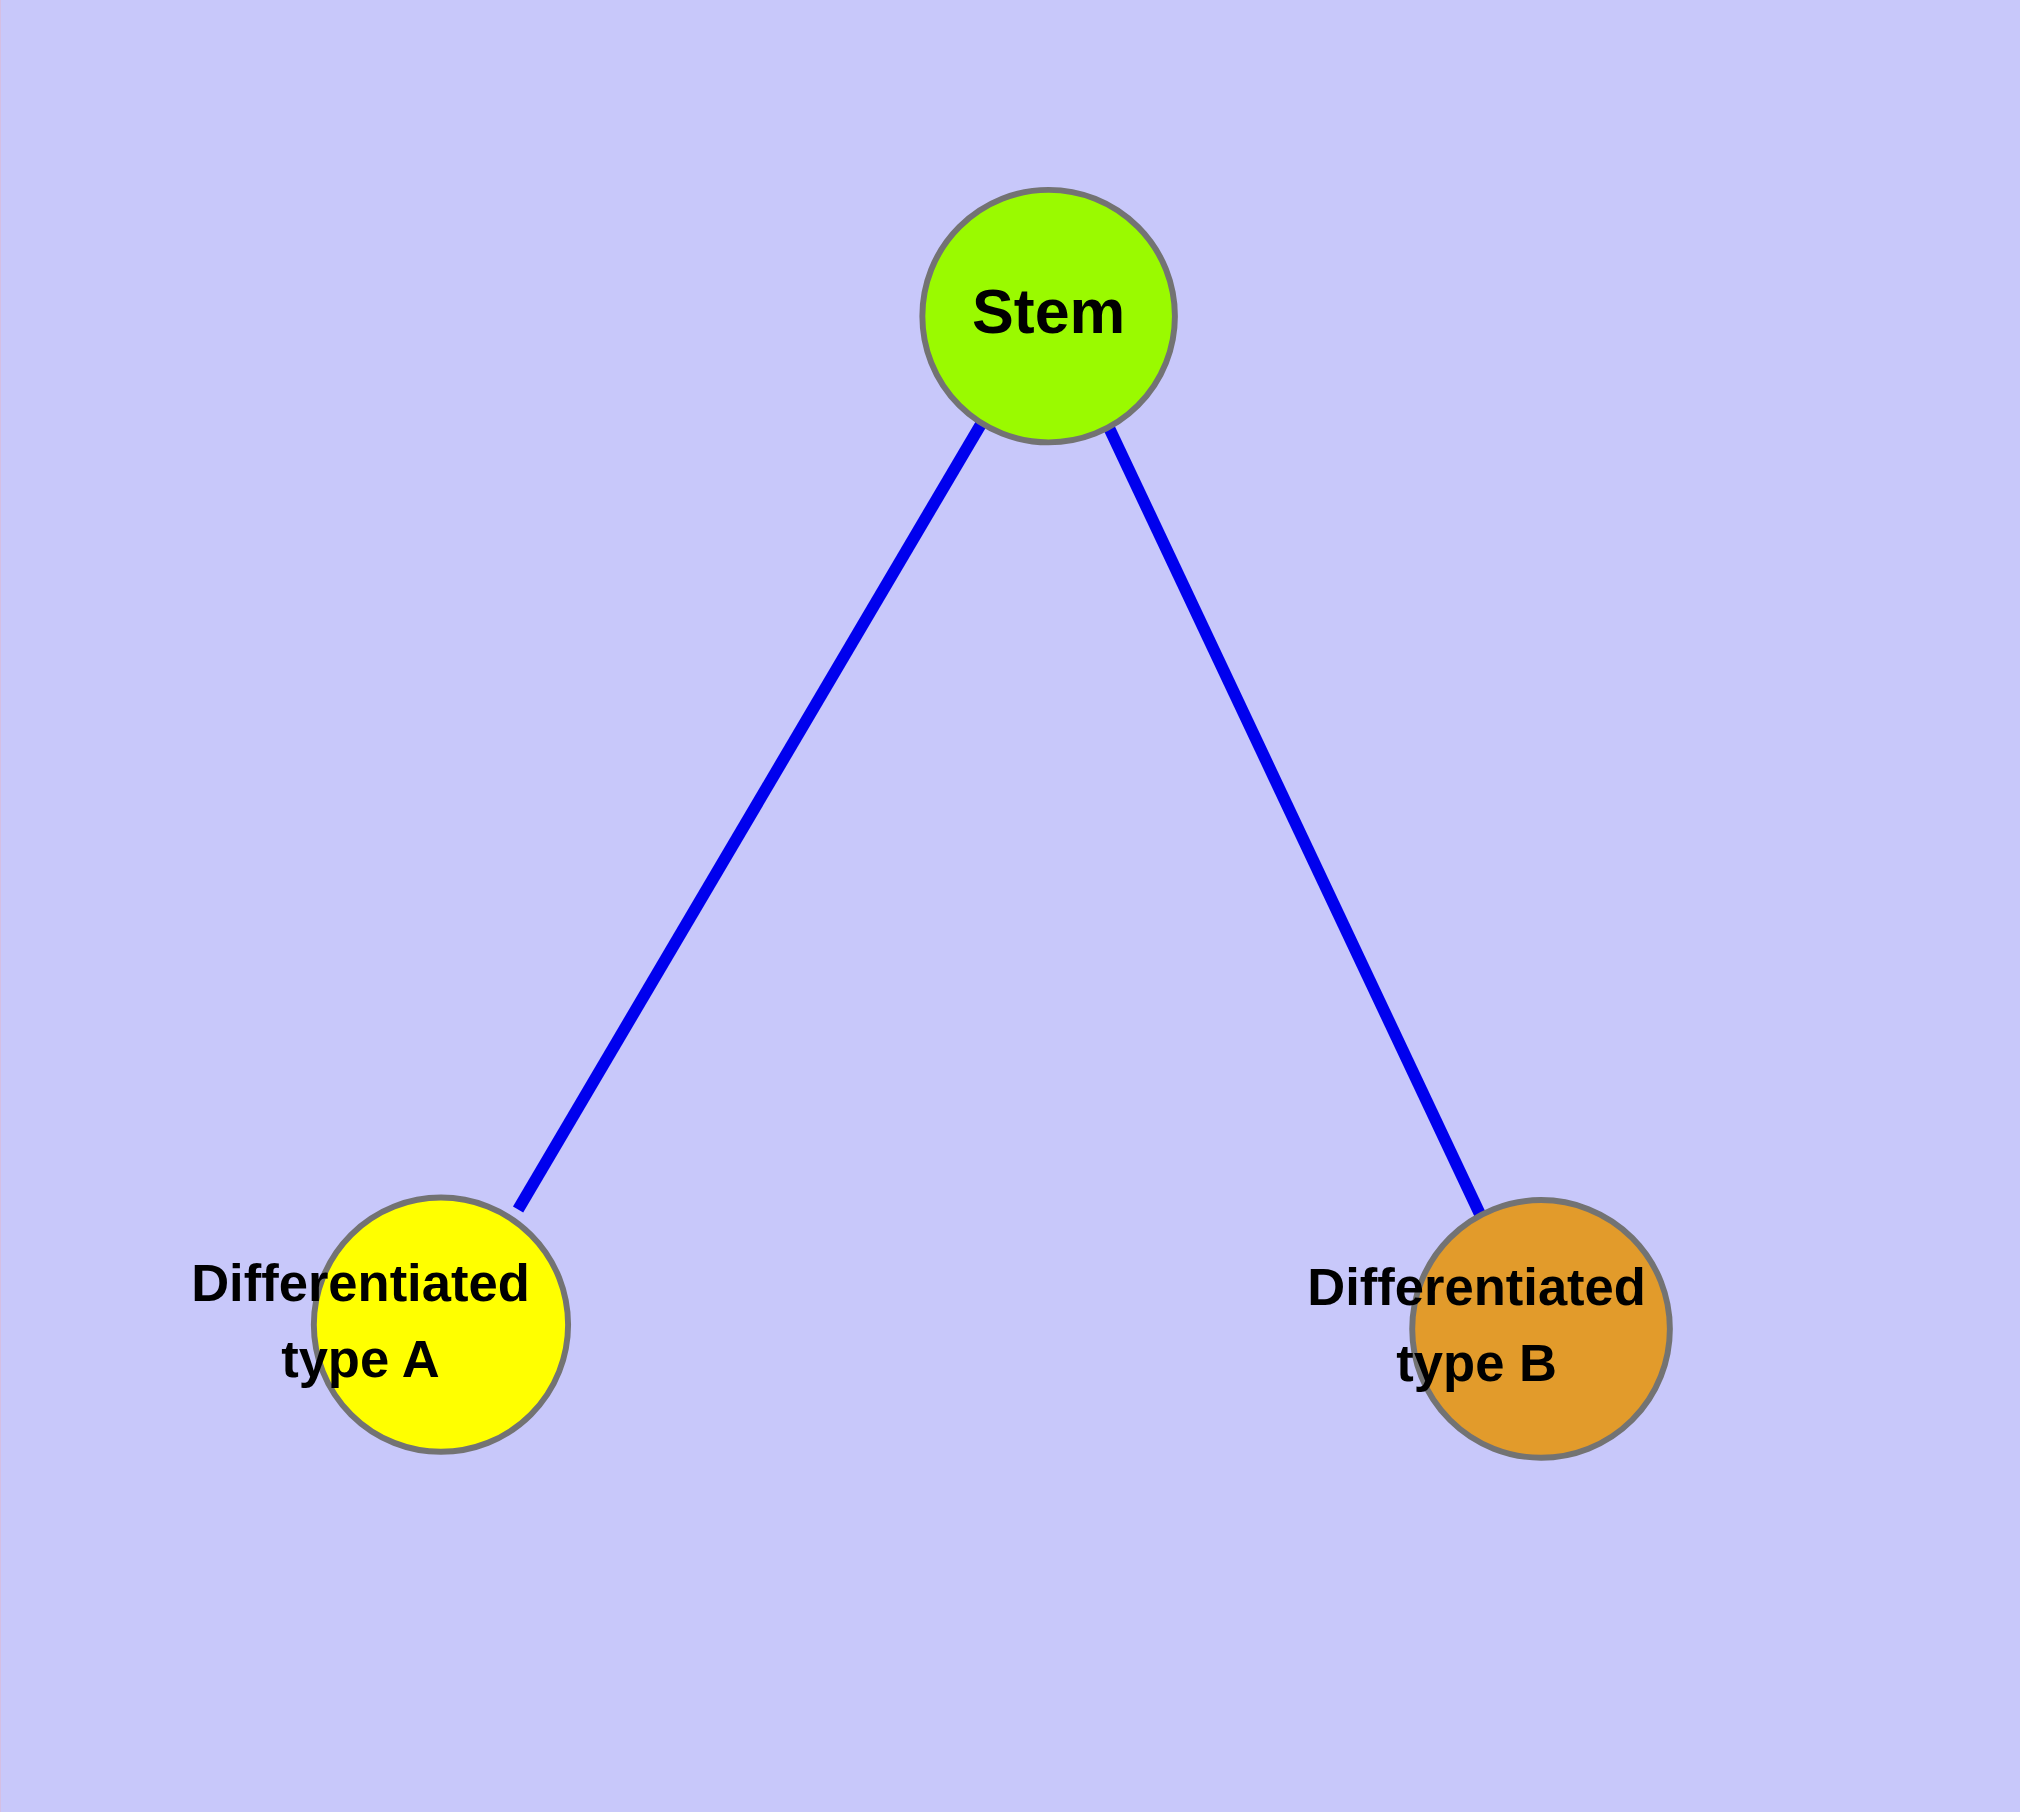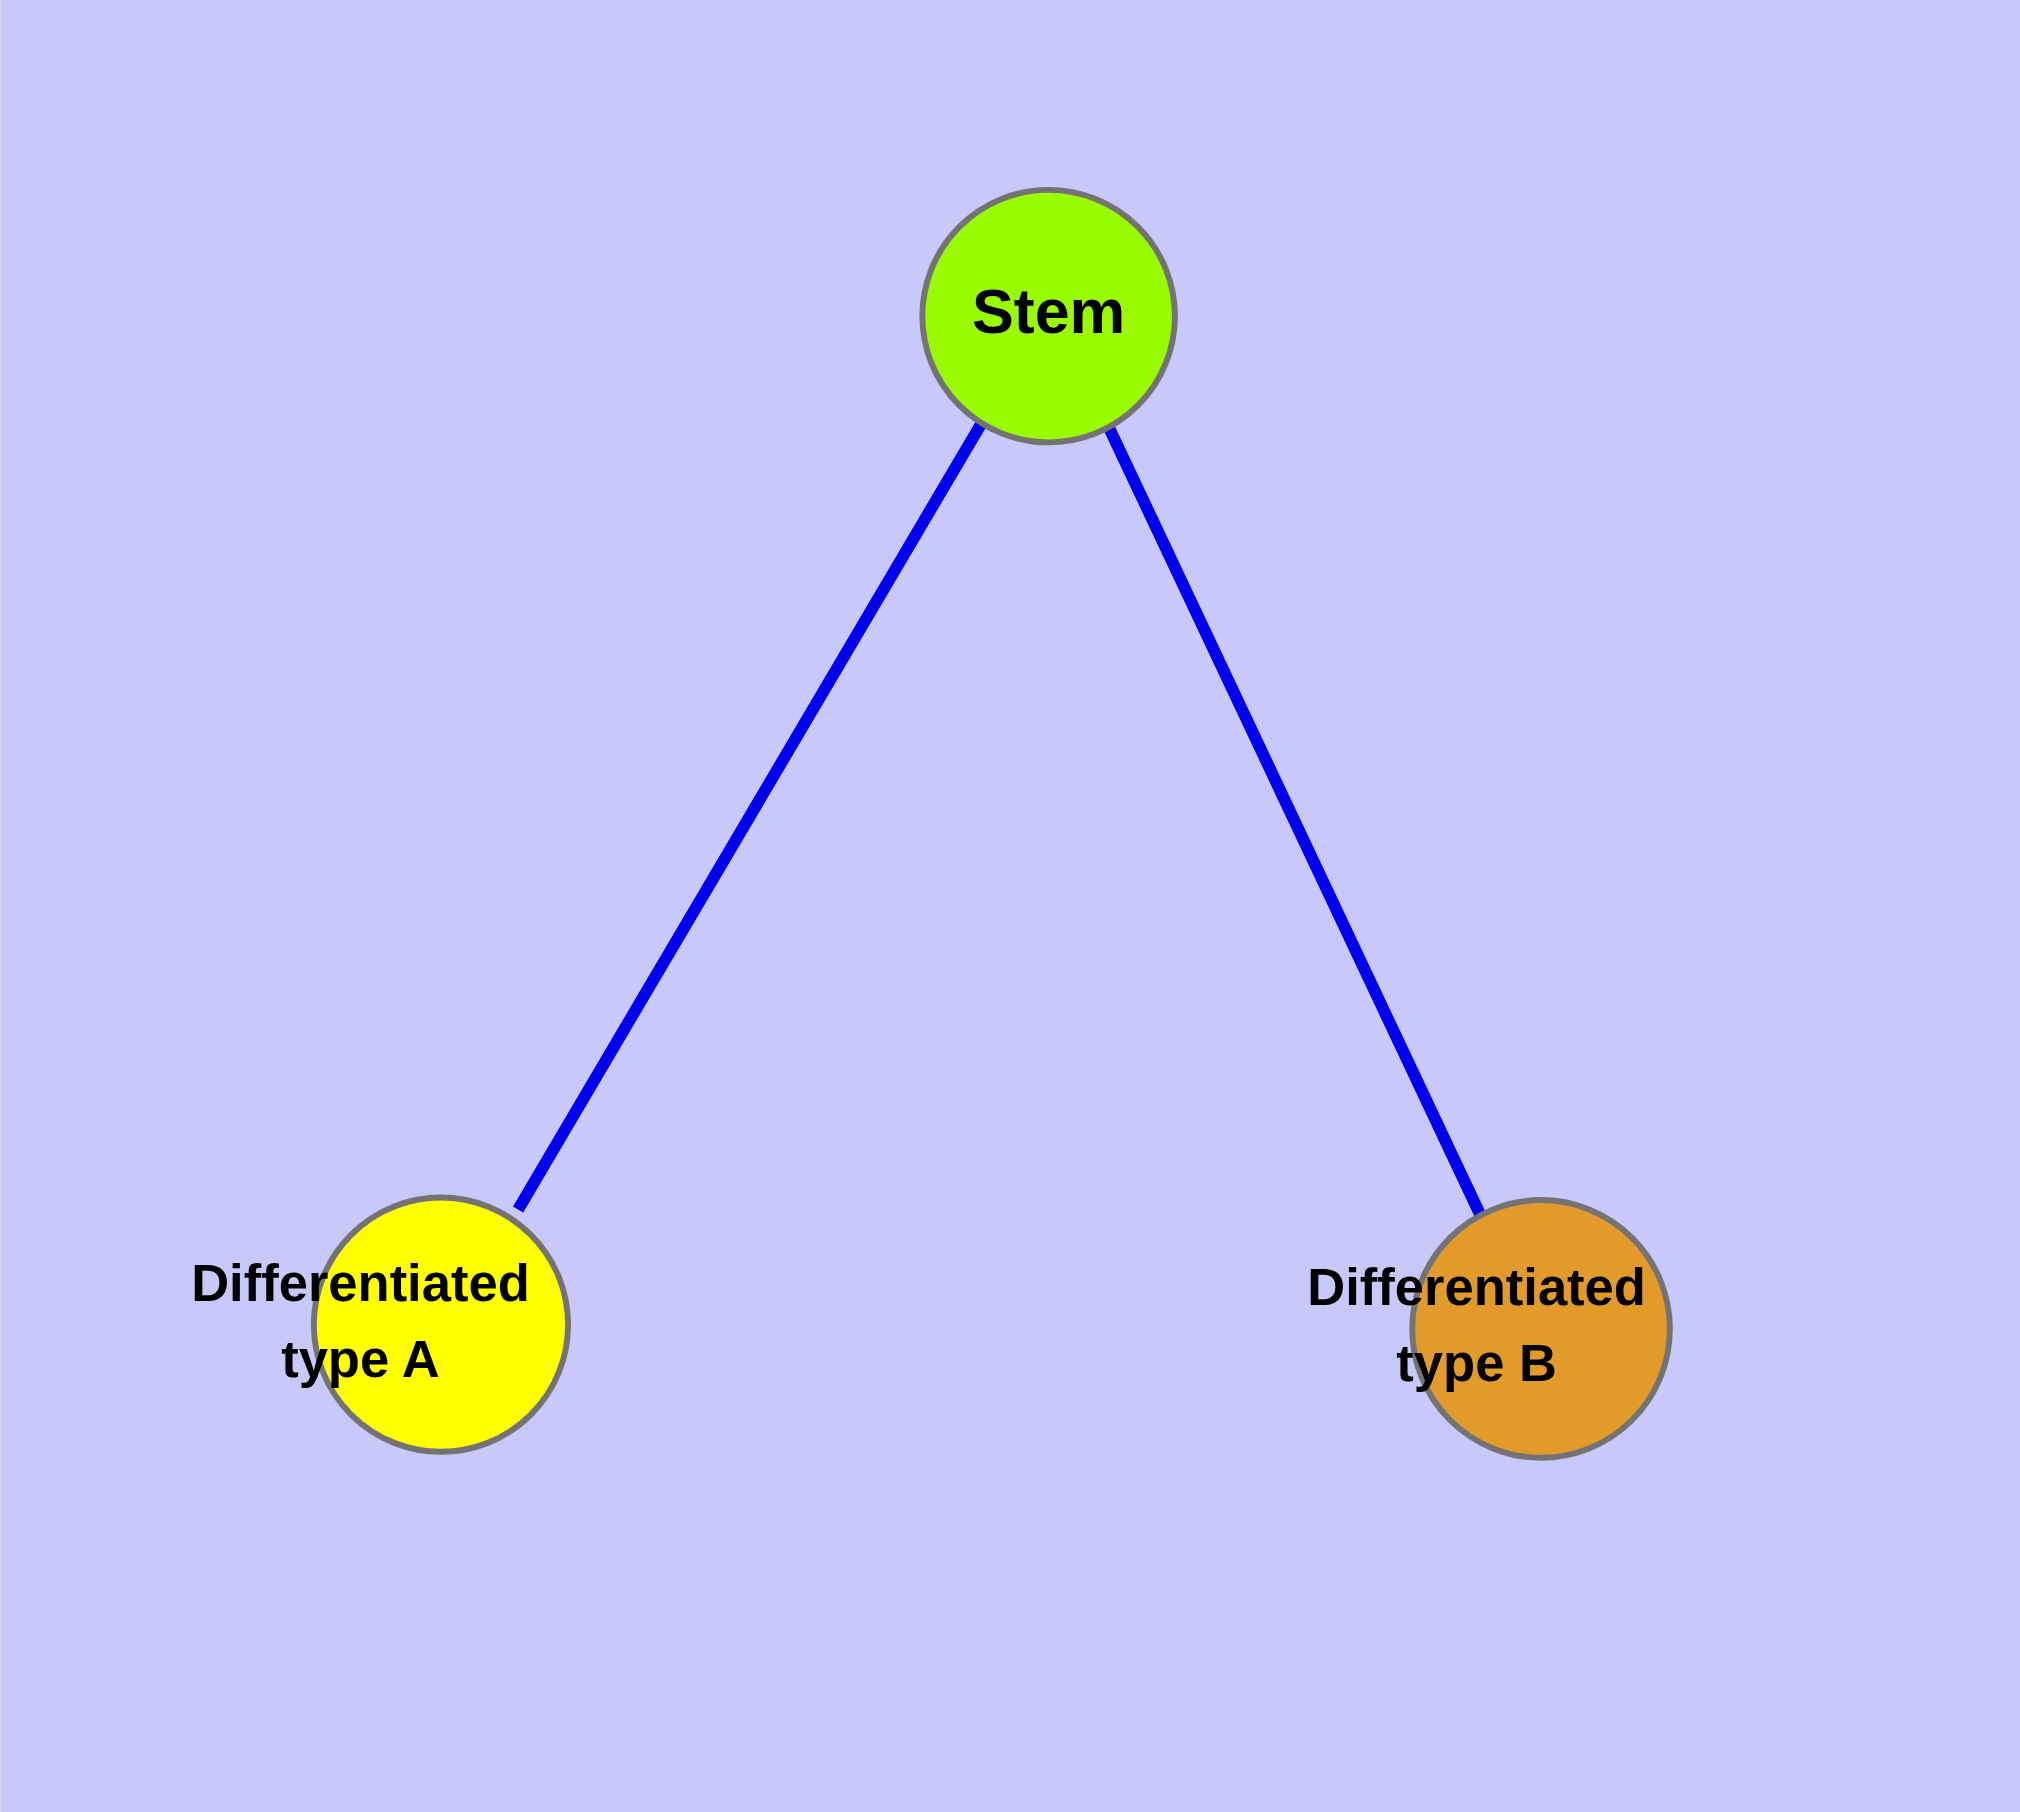--- a/index.html
+++ b/index.html
@@ -32,21 +32,21 @@
   .node-label-main {
     font-size: 74px;
   }
   .node-label-sub {
     font-size: 62px;
   }
 </style>
 </head>
 <body>
 
-<div id="canvas" style="background: #fef9c3;">
+<div id="canvas" style="background: #fca5a5;">
   <svg id="graph-svg" viewBox="0 0 2384 2138" xmlns="http://www.w3.org/2000/svg">
 
     <rect id="bg-rect" x="0" y="0" width="2384" height="2138" fill="#c8c8fa"></rect>
 
     <g id="edges-layer">
         <line x1="1158" y1="499" x2="611" y2="1427" stroke="#0000ee" stroke-width="14" stroke-linecap="butt"></line>
         <line x1="1307" y1="502" x2="1748" y2="1437" stroke="#0000ee" stroke-width="14" stroke-linecap="butt"></line>
       </g>
     <g id="nodes-layer">
         <circle cx="1237" cy="373" r="149" fill="#9afa00" stroke="#737373" stroke-width="7"></circle>

